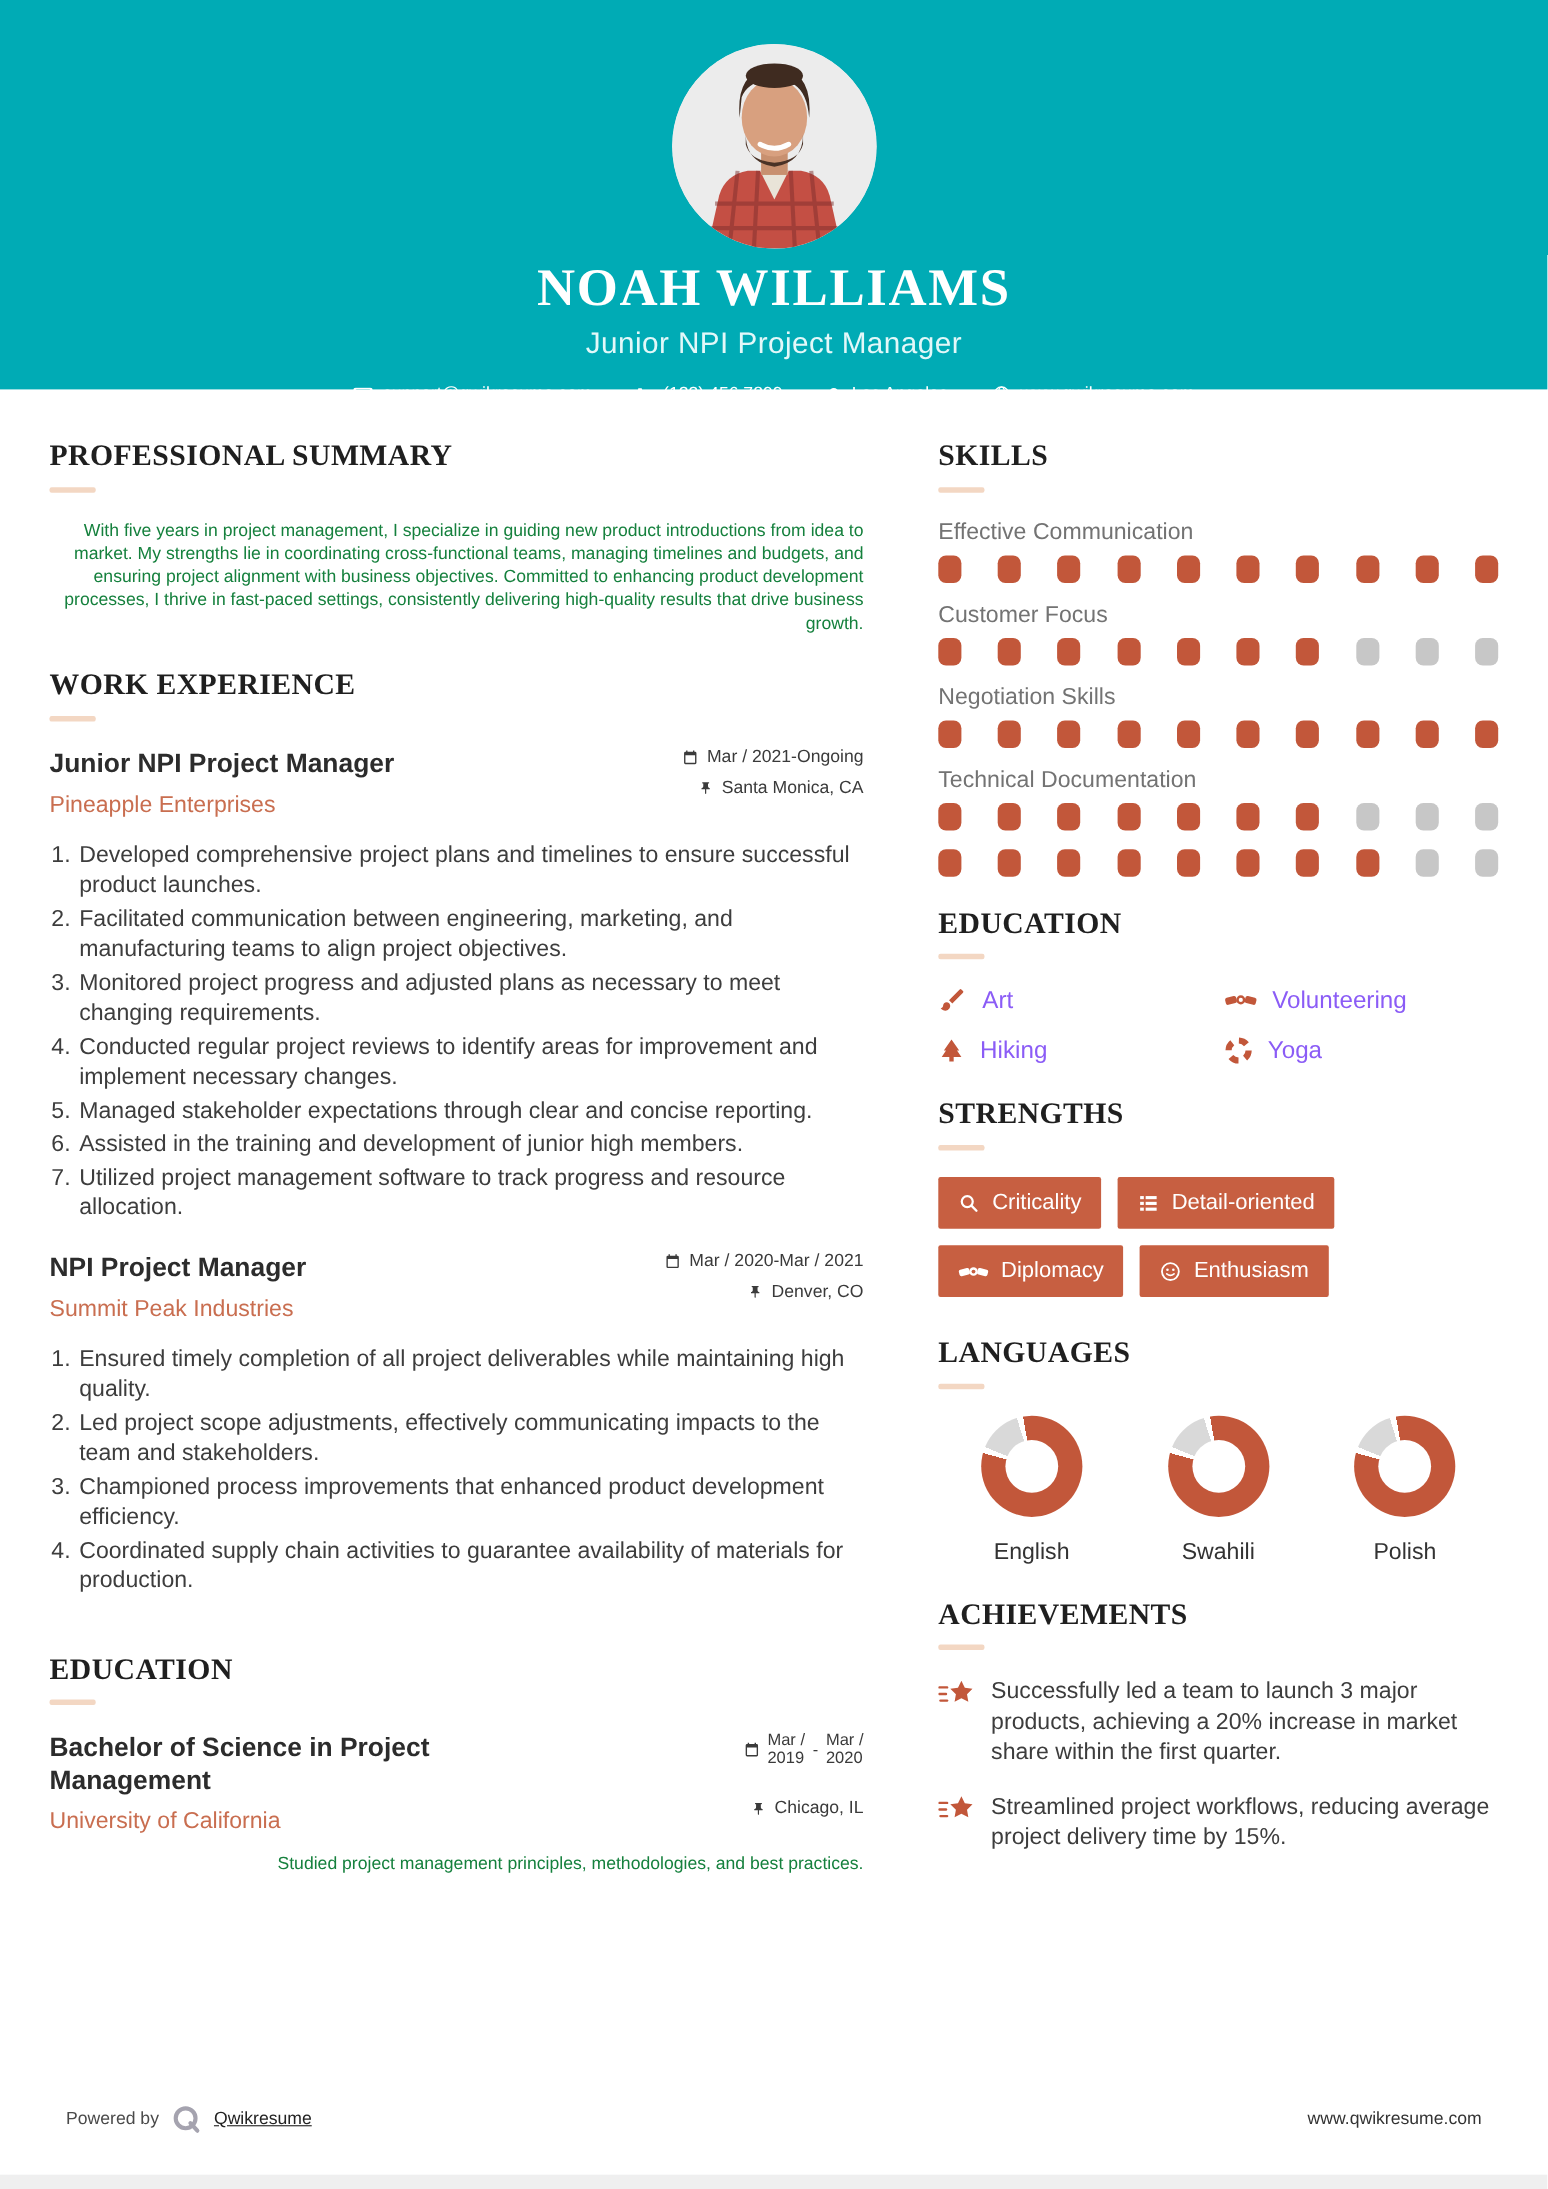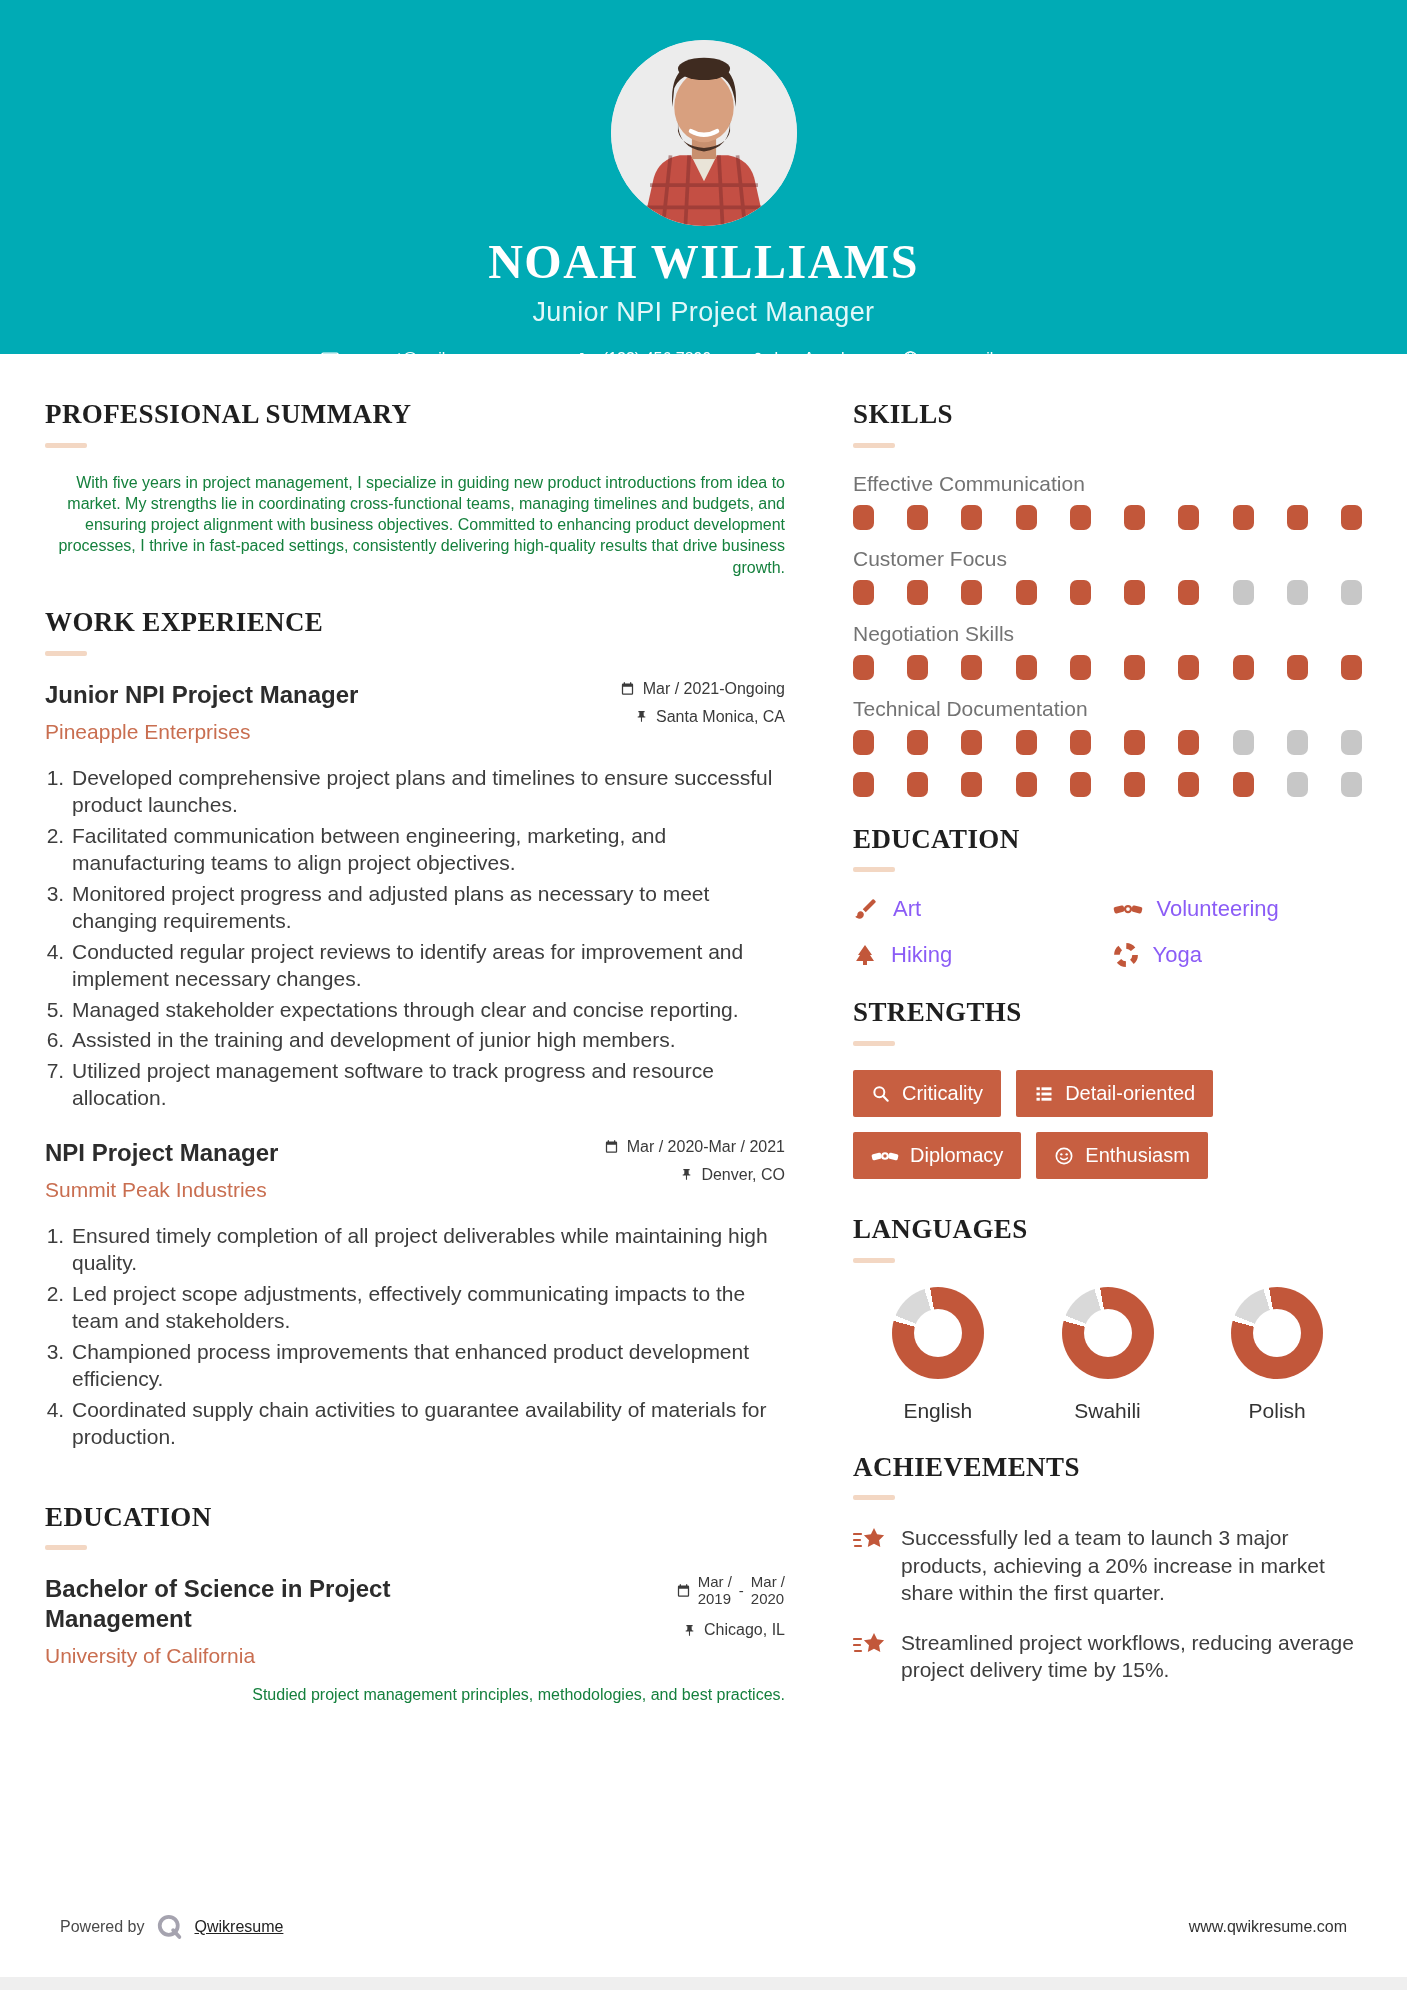--- a/index.html
+++ b/index.html
@@ -229,21 +229,21 @@
                   <span>Mar /</span><br>
                   <span>2019</span>
                 </span>
                 <span>-</span>
                 <span class="edu-date-block">
                   <span>Mar /</span><br>
                   <span>2020</span>
                 </span>
               </div>
             </div>
-            <div class="meta-line" style="margin-top:14px;">
+            <div class="meta-line" style="margin-top:28px;">
               <svg width="13" height="15" viewBox="0 0 24 24">
                   <path fill="#3b3b3b" d="M16 9V4h1c.55 0 1-.45 1-1s-.45-1-1-1H7c-.55 0-1 .45-1 1s.45 1 1 1h1v5c0 1.66-1.34 3-3 3v2h5.97v7l1 1 1-1v-7H19v-2c-1.66 0-3-1.34-3-3z"></path>
                 </svg>
               <span>Chicago, IL</span>
             </div>
           </div>
         </div>
         <div class="body-text" style="margin-top:16px;">Studied project management principles, methodologies, and best practices.</div>
       </div>
     </div>

